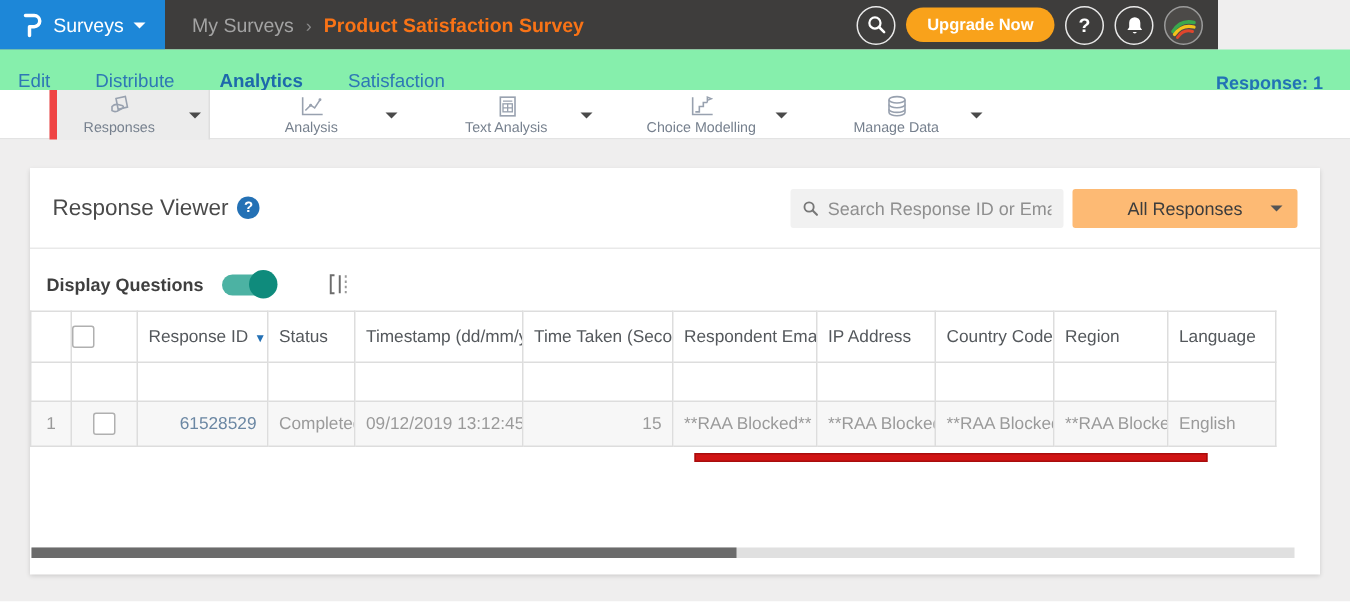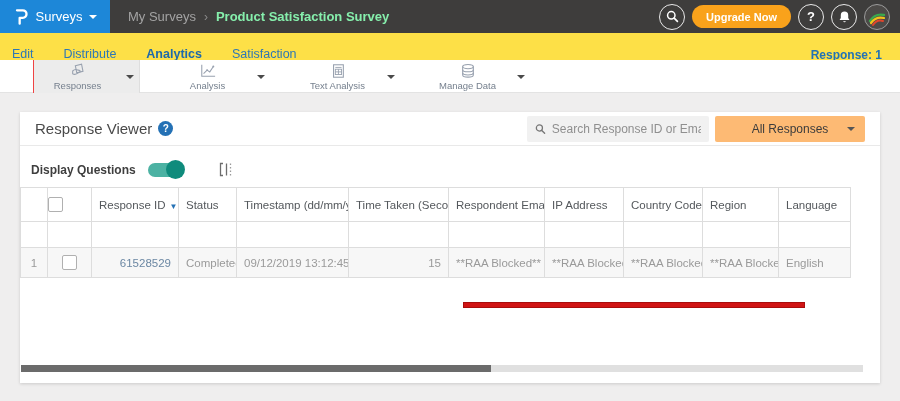--- a/index.html
+++ b/index.html
@@ -1,52 +1,52 @@
 <!DOCTYPE html>
 <html><head>
 <meta charset="utf-8">
 <style>
   * { margin:0; padding:0; box-sizing:border-box; }
   body { font-family:"Liberation Sans", sans-serif; }
   .screen { position:relative; width:900px; height:401px; background:#efeeee; overflow:hidden; }
 
   
-  .topbar { position:absolute; top:0; left:0; width:900px; height:33px; background:#3e3d3c; display:flex; align-items:center; }
+  .topbar { position:absolute; top:0; left:0; width:812px; height:33px; background:#3e3d3c; display:flex; align-items:center; }
   .logo-area { width:110px; height:33px; background:#1d87d8; display:flex; align-items:center; justify-content:center; gap:7px; cursor:pointer; }
   .logo-mark { display:flex; align-items:center; }
   .logo-area .menu-label { color:#fff; font-size:13px; }
   .caret-down { width:0; height:0; border-left:4px solid transparent; border-right:4px solid transparent; border-top:4px solid #fff; }
   .breadcrumb { display:flex; align-items:center; gap:8px; margin-left:18px; font-size:13px; }
   .breadcrumb .parent { color:#a3a3a3; cursor:pointer; }
   .breadcrumb .sep { color:#8a8a8a; font-size:12px; }
-  .breadcrumb .current { color:#86efac; font-weight:700; font-size:13px;text-align:right; }
+  .breadcrumb .current { color:#f97316; font-weight:700; font-size:13px;text-align:right; }
   .topbar-right { margin-left:auto; display:flex; align-items:center; gap:7px; padding-right:10px; }
   .circle-btn { width:26px; height:26px; border-radius:50%; border:1.4px solid #e9e9e9; display:flex; align-items:center; justify-content:center; color:#fff; cursor:pointer; background:transparent; }
   .circle-btn .q { color:#fff; font-size:13px; font-weight:700; }
   .upgrade-btn { height:23px; border:none; border-radius:12px; background:#f9a21b; color:#fff; font-size:11px; font-weight:700; padding:0 14px; cursor:pointer; font-family:"Liberation Sans",sans-serif; }
   .avatar { width:26px; height:26px; border-radius:50%; border:1.4px solid #9b9b9b; background:#4c4a48; display:flex; align-items:center; justify-content:center; overflow:hidden; cursor:pointer; }
 
   
-  .nav { position:absolute; top:33px; left:0; width:900px; height:44px; background:#fde047; border-bottom:1px solid #e0e0e0; display:flex; align-items:center; padding:0 18px 0 12px; }
+  .nav { position:absolute; top:33px; left:0; width:900px; height:44px; background:#86efac; border-bottom:1px solid #e0e0e0; display:flex; align-items:center; padding:0 18px 0 12px; }
   .nav-item { font-size:12.5px; color:#2e77b5; margin-right:30px; cursor:pointer; padding-bottom:1px; }
   .nav-item.active { color:#1d69ab; font-weight:700; border-bottom:1.5px solid #1d69ab; }
   .nav-right { margin-left:auto; font-size:12px; color:#2272b5; font-weight:700; }
 
   
   .toolbar { position:absolute; top:60px; left:0; width:900px; height:33px; background:#fff; border-bottom:1px solid #e3e3e3; display:flex; padding-left:33px; }
   .tool-item { width:107px; height:33px; display:flex; align-items:center; margin-right:23px; cursor:pointer; }
-  .tool-item.selected { background:#ececec; border-left:1px solid #ef4444; border-right:1px solid #dedede; }
+  .tool-item.selected { background:#ececec; border-left:5px solid #ef4444; border-right:1px solid #dedede; }
   .tool-main { flex:1; display:flex; flex-direction:column; align-items:center; justify-content:center; gap:1px; }
   .tool-label { font-size:9.5px; color:#76808e; }
   .tool-caret { width:18px; display:flex; align-items:center; justify-content:center; }
   .tool-caret span { width:0; height:0; border-left:4px solid transparent; border-right:4px solid transparent; border-top:4px solid #4a4a4a; }
 
   
   .card { position:absolute; top:112px; left:20px; width:860px; height:271px; background:#fff; box-shadow:0 1px 3px rgba(0,0,0,0.15); }
-  .card-header { height:34px; display:flex; align-items:center; padding:0 15px; border-bottom:1px solid #e9e9e9; }
+  .card-header { height:54px; display:flex; align-items:center; padding:0 15px; border-bottom:1px solid #e9e9e9; }
   .page-title { font-size:15px; color:#4a4a4a; }
   .help-badge { width:15px; height:15px; border-radius:50%; background:#2471b5; color:#fff; font-size:10px; font-weight:700; display:flex; align-items:center; justify-content:center; margin-left:6px; cursor:pointer; }
   .search-box { margin-left:auto; width:182px; height:26px; background:#f1f1f1; border-radius:2px; display:flex; align-items:center; padding:0 8px; gap:6px; }
   .search-box input { border:none; outline:none; background:transparent; font-size:12px; color:#555; width:100%; font-family:"Liberation Sans",sans-serif; }
   .search-box input::placeholder { color:#8f8f8f; }
   .filter-select { width:150px; height:26px; background:#fdba74; border-radius:2px; display:flex; align-items:center; justify-content:center; gap:18px; margin-left:6px; font-size:12px; color:#3c3c3c; cursor:pointer; position:relative; }
   .filter-select .sel-caret { position:absolute; right:10px; width:0; height:0; border-left:4px solid transparent; border-right:4px solid transparent; border-top:4px solid #555; }
 
   .controls { display:flex; align-items:center; gap:12px; padding:15px 15px 9px 11px; }
   .controls .ctl-label { font-size:12px; font-weight:700; color:#3f3f3f; }
@@ -158,20 +158,33 @@
     <div class="tool-item">
       <div class="tool-main">
         <svg width="18" height="16" viewBox="0 0 20 18">
           <rect x="5" y="2" width="11" height="14" fill="none" stroke="#98a1af" stroke-width="1.2"></rect>
           <line x1="7" y1="5" x2="14" y2="5" stroke="#98a1af" stroke-width="1"></line>
           <rect x="7" y="7" width="7" height="6" fill="none" stroke="#98a1af" stroke-width="1"></rect>
           <line x1="10.5" y1="7" x2="10.5" y2="13" stroke="#98a1af" stroke-width="1"></line>
           <line x1="7" y1="10" x2="14" y2="10" stroke="#98a1af" stroke-width="1"></line>
         </svg>
         <span class="tool-label">Text Analysis</span>
+      </div>
+      <span class="tool-caret">
+          <span></span>
+        </span>
+    </div>
+    <div class="tool-item">
+      <div class="tool-main">
+        <svg width="18" height="16" viewBox="0 0 20 18">
+          <path d="M3 2 V15 H18" fill="none" stroke="#98a1af" stroke-width="1.2"></path>
+          <polyline points="5,13 8,13 8,9 11,9 11,6 14,6" fill="none" stroke="#98a1af" stroke-width="1.2"></polyline>
+          <path d="M14 6 V2 l3 1.2 -3 1.2" fill="none" stroke="#98a1af" stroke-width="1.1"></path>
+        </svg>
+        <span class="tool-label">Choice Modelling</span>
       </div>
       <span class="tool-caret">
           <span></span>
         </span>
     </div>
     <div class="tool-item">
       <div class="tool-main">
         <svg width="18" height="16" viewBox="0 0 20 18">
           <ellipse cx="10" cy="4" rx="6" ry="2.4" fill="none" stroke="#98a1af" stroke-width="1.2"></ellipse>
           <path d="M4 4 V13.5 c0 1.3 2.7 2.4 6 2.4 s6-1.1 6-2.4 V4" fill="none" stroke="#98a1af" stroke-width="1.2"></path>

